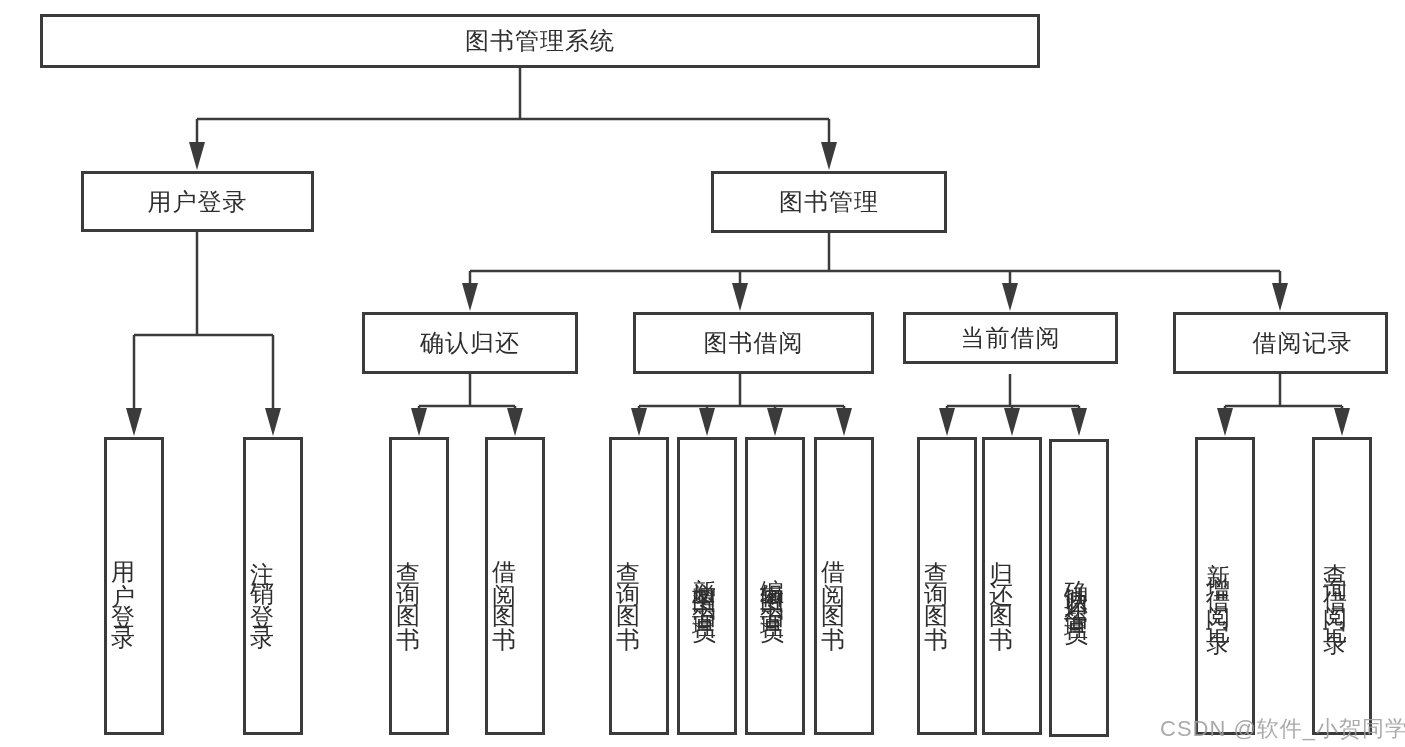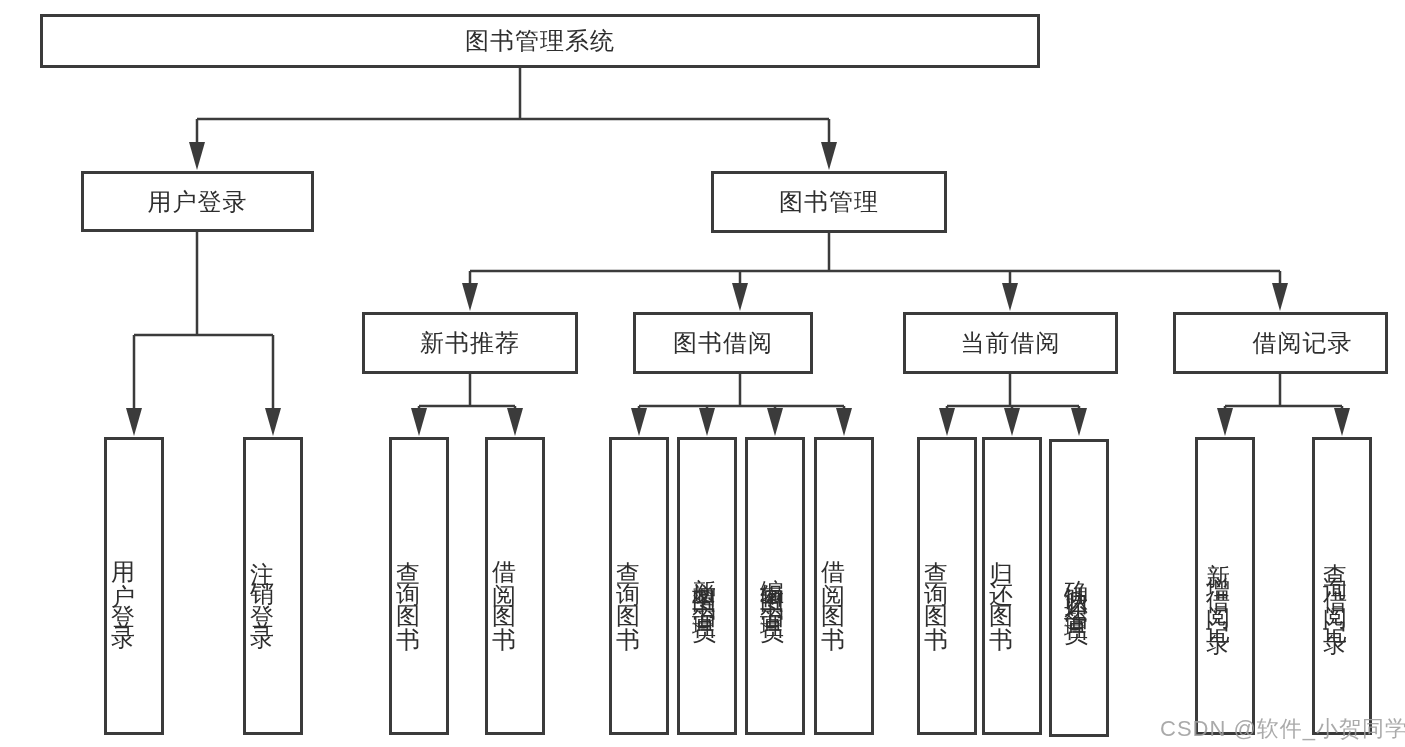--- a/index.html
+++ b/index.html
@@ -104,23 +104,23 @@
       <polygon points="1217,408 1233,408 1225,436"></polygon>
       <polygon points="1334,408 1350,408 1342,436"></polygon>
     </g>
   </svg>
 
   <div class="box hbox" style="left:20px; top:14px; width:1000px; height:54px;margin-left:20px;">图书管理系统</div>
 
   <div class="box hbox" style="left:81px; top:171px; width:233px; height:61px;">用户登录</div>
   <div class="box hbox" style="left:711px; top:171px; width:236px; height:62px;">图书管理</div>
 
-  <div class="box hbox" style="left:362px; top:312px; width:216px; height:62px;">新书推荐</div>
-  <div class="box hbox" style="left:633px; top:312px; width:180px; height:62px;">图书借阅</div>
-  <div class="box hbox" style="left:903px; top:312px; width:215px; height:62px;">当前借阅</div>
+  <div class="box hbox" style="left:362px; top:312px; width:216px; height:62px;">确认归还</div>
+  <div class="box hbox" style="left:633px; top:312px; width:241px; height:62px;">图书借阅</div>
+  <div class="box hbox" style="left:903px; top:312px; width:215px; height:52px;">当前借阅</div>
   <div class="box hbox" style="left:1173px; top:312px; width:215px; height:62px;padding-left:44px;">借阅记录</div>
 
   <div class="box leaf ls4" style="left:104px; top:437px; width:60px; height:298px;">用户登录</div>
   <div class="box leaf ls4" style="left:243px; top:437px; width:60px; height:298px;">注销登录</div>
 
   <div class="box leaf ls4" style="left:389px; top:437px; width:60px; height:298px;">查询图书</div>
   <div class="box leaf ls4" style="left:485px; top:437px; width:60px; height:298px;">借阅图书</div>
 
   <div class="box leaf ls4" style="left:609px; top:437px; width:60px; height:298px;">查询图书</div>
   <div class="box leaf ls9" style="left:677px; top:437px; width:60px; height:298px;">新增图书（管理员）</div>

